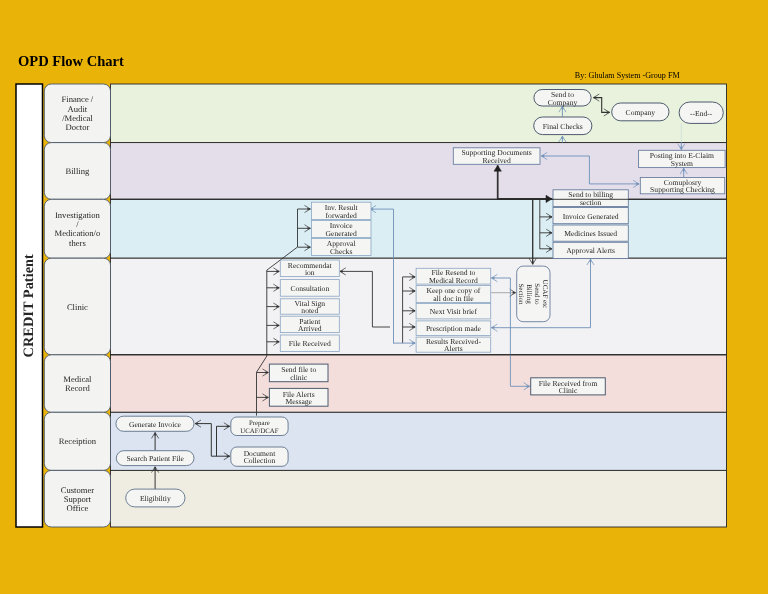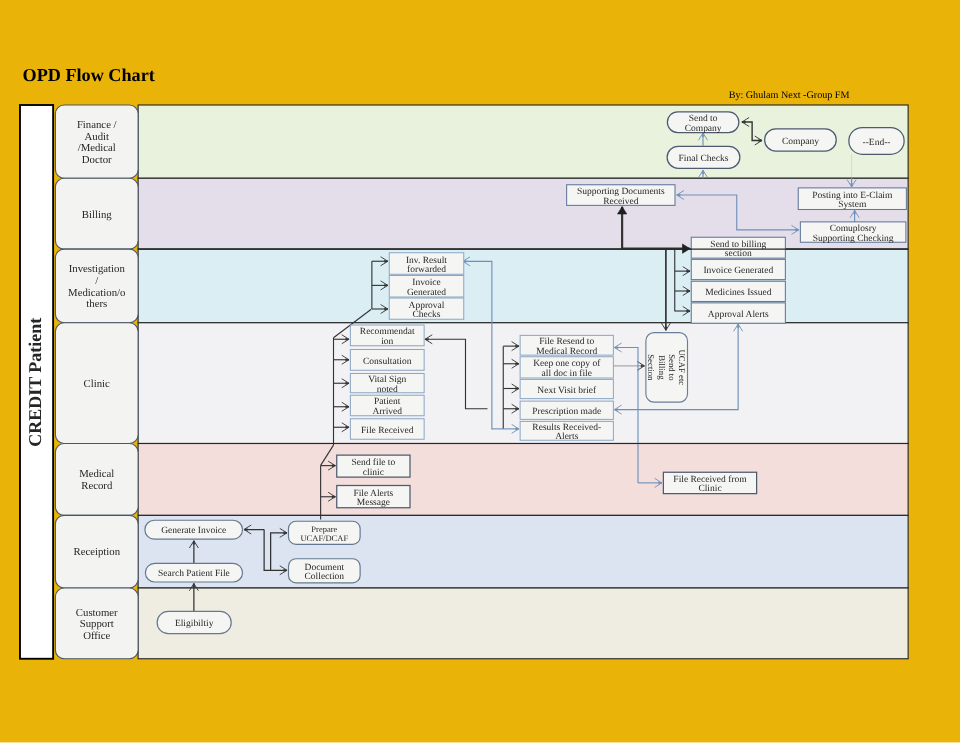--- a/index.html
+++ b/index.html
@@ -12,21 +12,21 @@
   *{-webkit-font-smoothing:antialiased;}
   .nlabel{font-size:7.6px;text-anchor:middle;}
   .llabel{font-size:8.6px;text-anchor:middle;}
   .poolw{font-size:11.2px;font-weight:bold;text-anchor:middle;}
 </style>
 </head>
 <body>
 
 <div id="page">
   <div id="chart-title">OPD Flow Chart</div>
-  <div id="byline">By: Ghulam Next -Group FM</div>
+  <div id="byline">By: Ghulam System -Group FM</div>
   <svg id="canvas" width="768" height="594" viewBox="0 0 768 594">
     <defs>
       <linearGradient id="fadeblue" x1="0" y1="0" x2="0" y2="1">
         <stop offset="0" stop-color="#6e90b8" stop-opacity="0.16"></stop>
         <stop offset="0.48" stop-color="#6e90b8" stop-opacity="0.2"></stop>
         <stop offset="0.58" stop-color="#6e90b8" stop-opacity="1"></stop>
         <stop offset="1" stop-color="#6e90b8" stop-opacity="1"></stop>
       </linearGradient>
       <marker id="ah-k" markerWidth="10" markerHeight="10" refX="7.7" refY="5" orient="auto" markerUnits="userSpaceOnUse">
         <path d="M1.9,1.4 L7.7,5 L1.9,8.6" fill="none" stroke="#333333" stroke-width="0.72" stroke-linecap="butt"></path>

